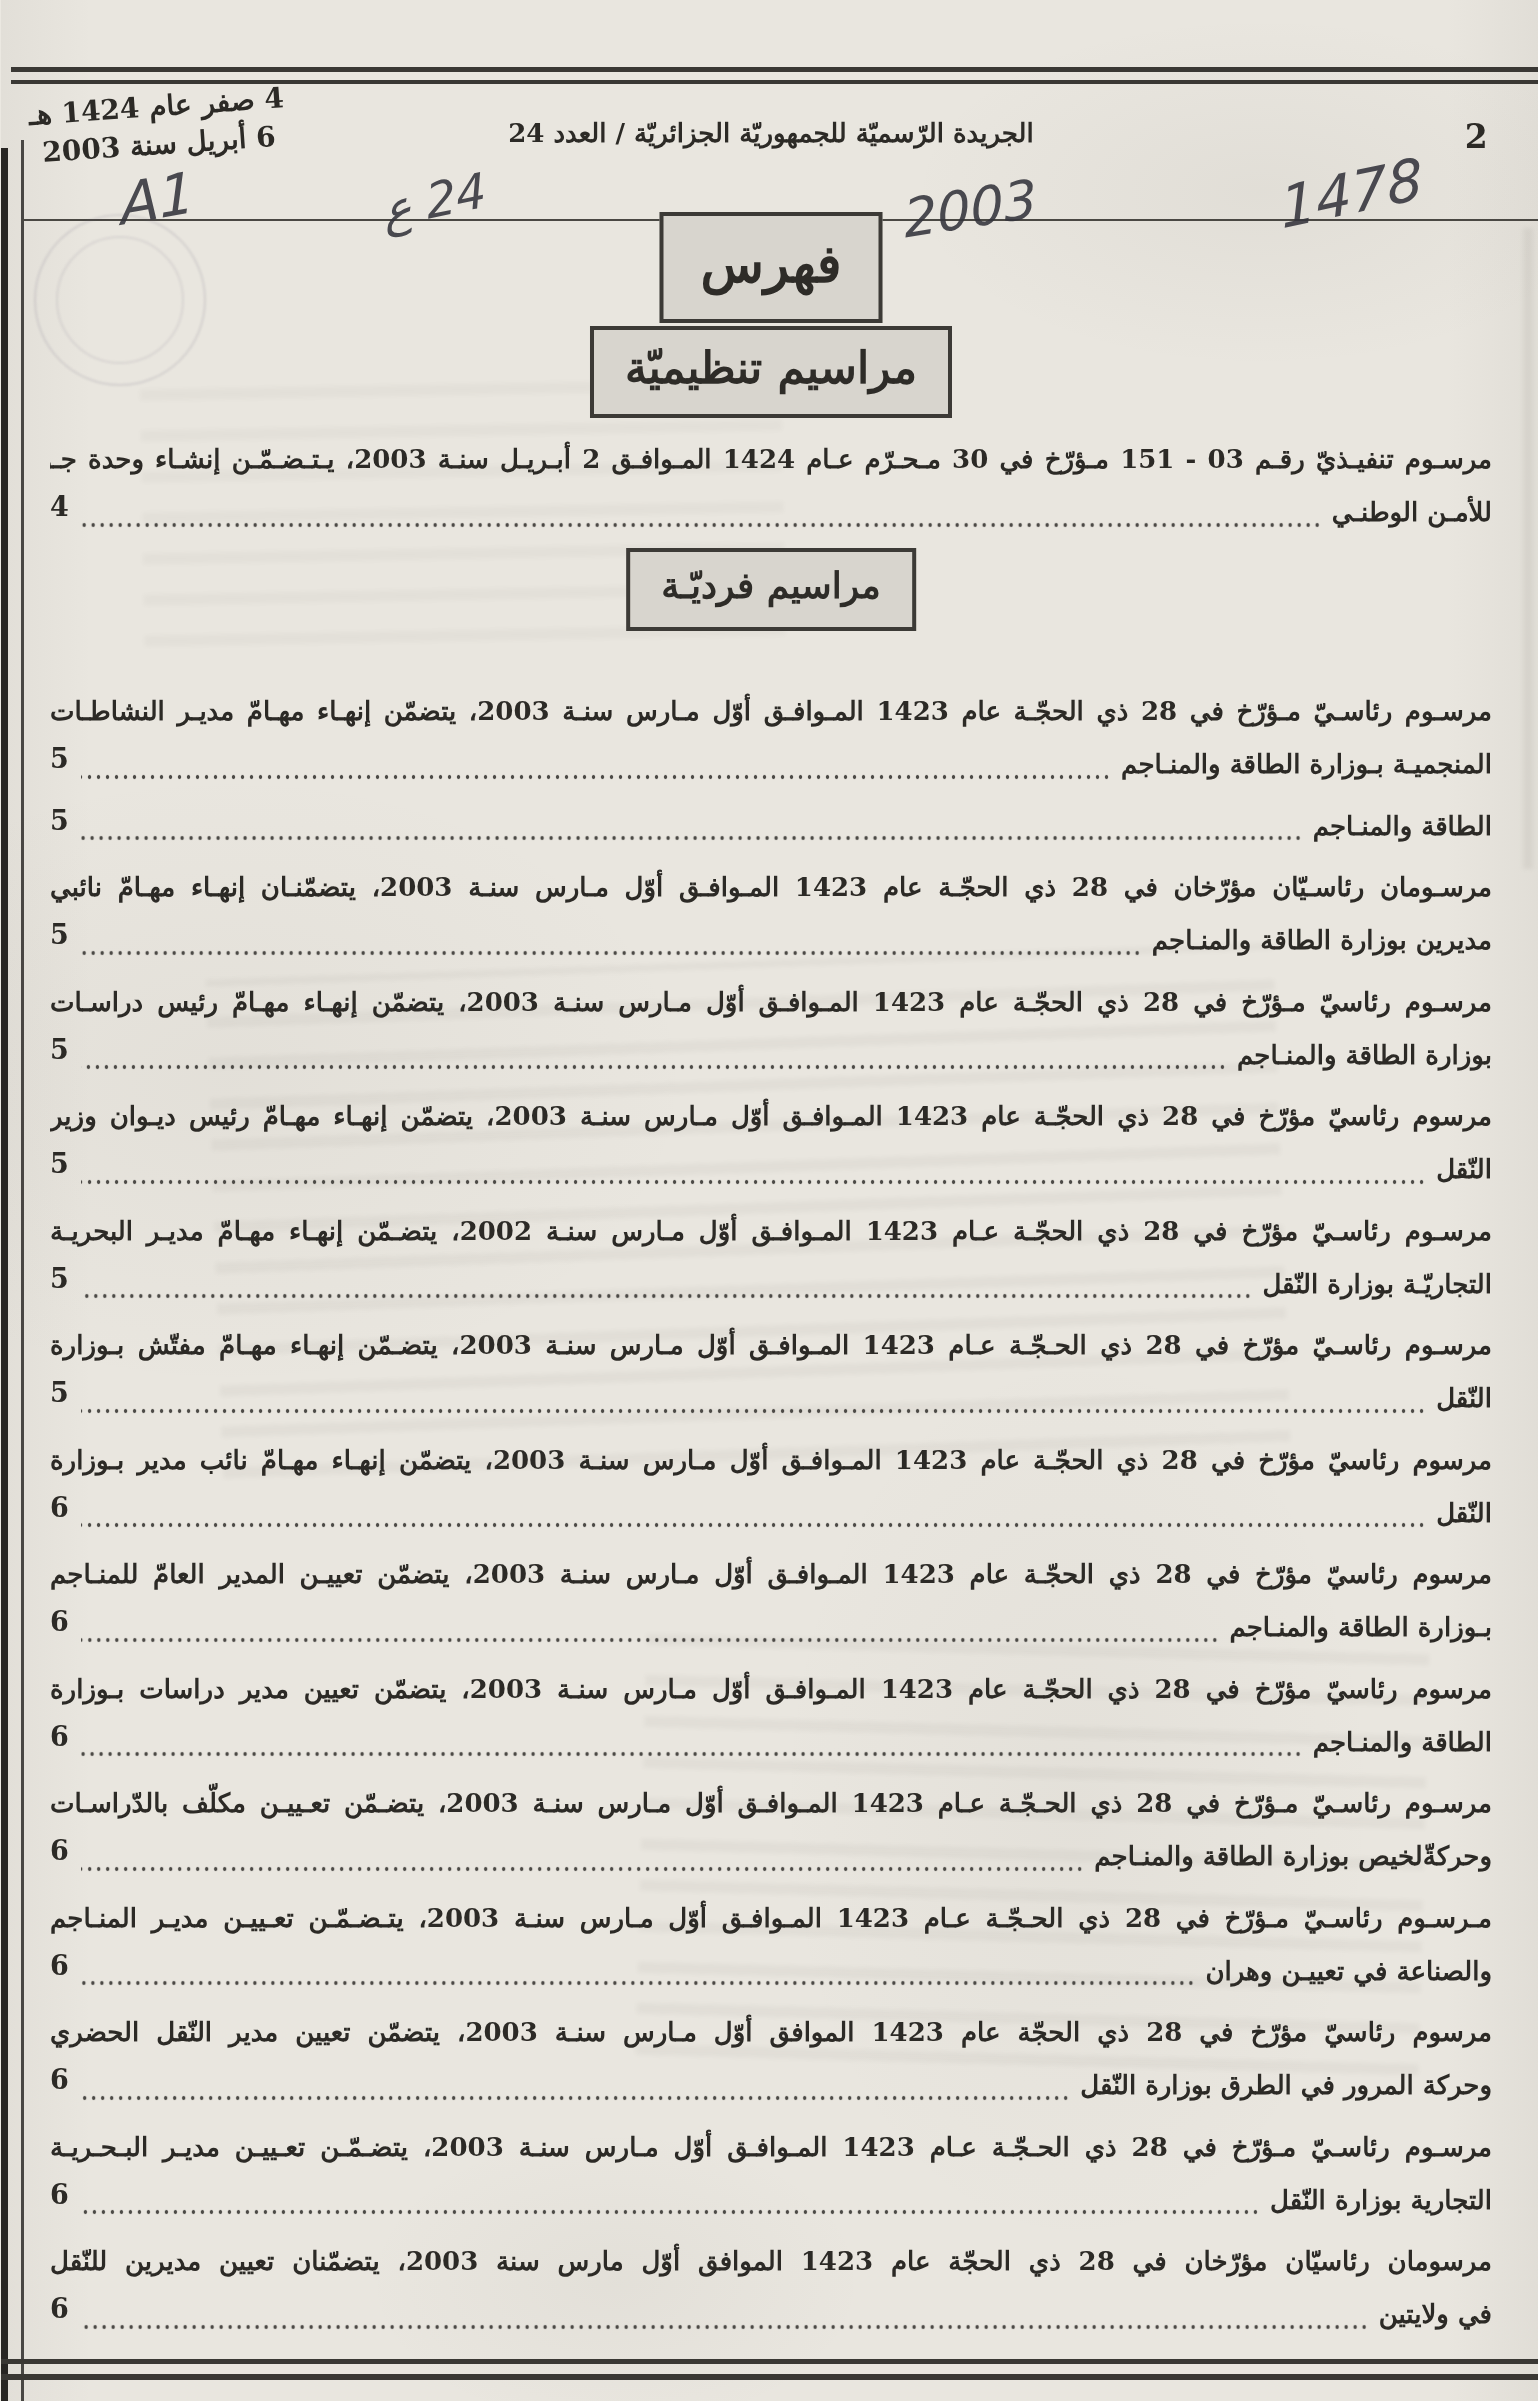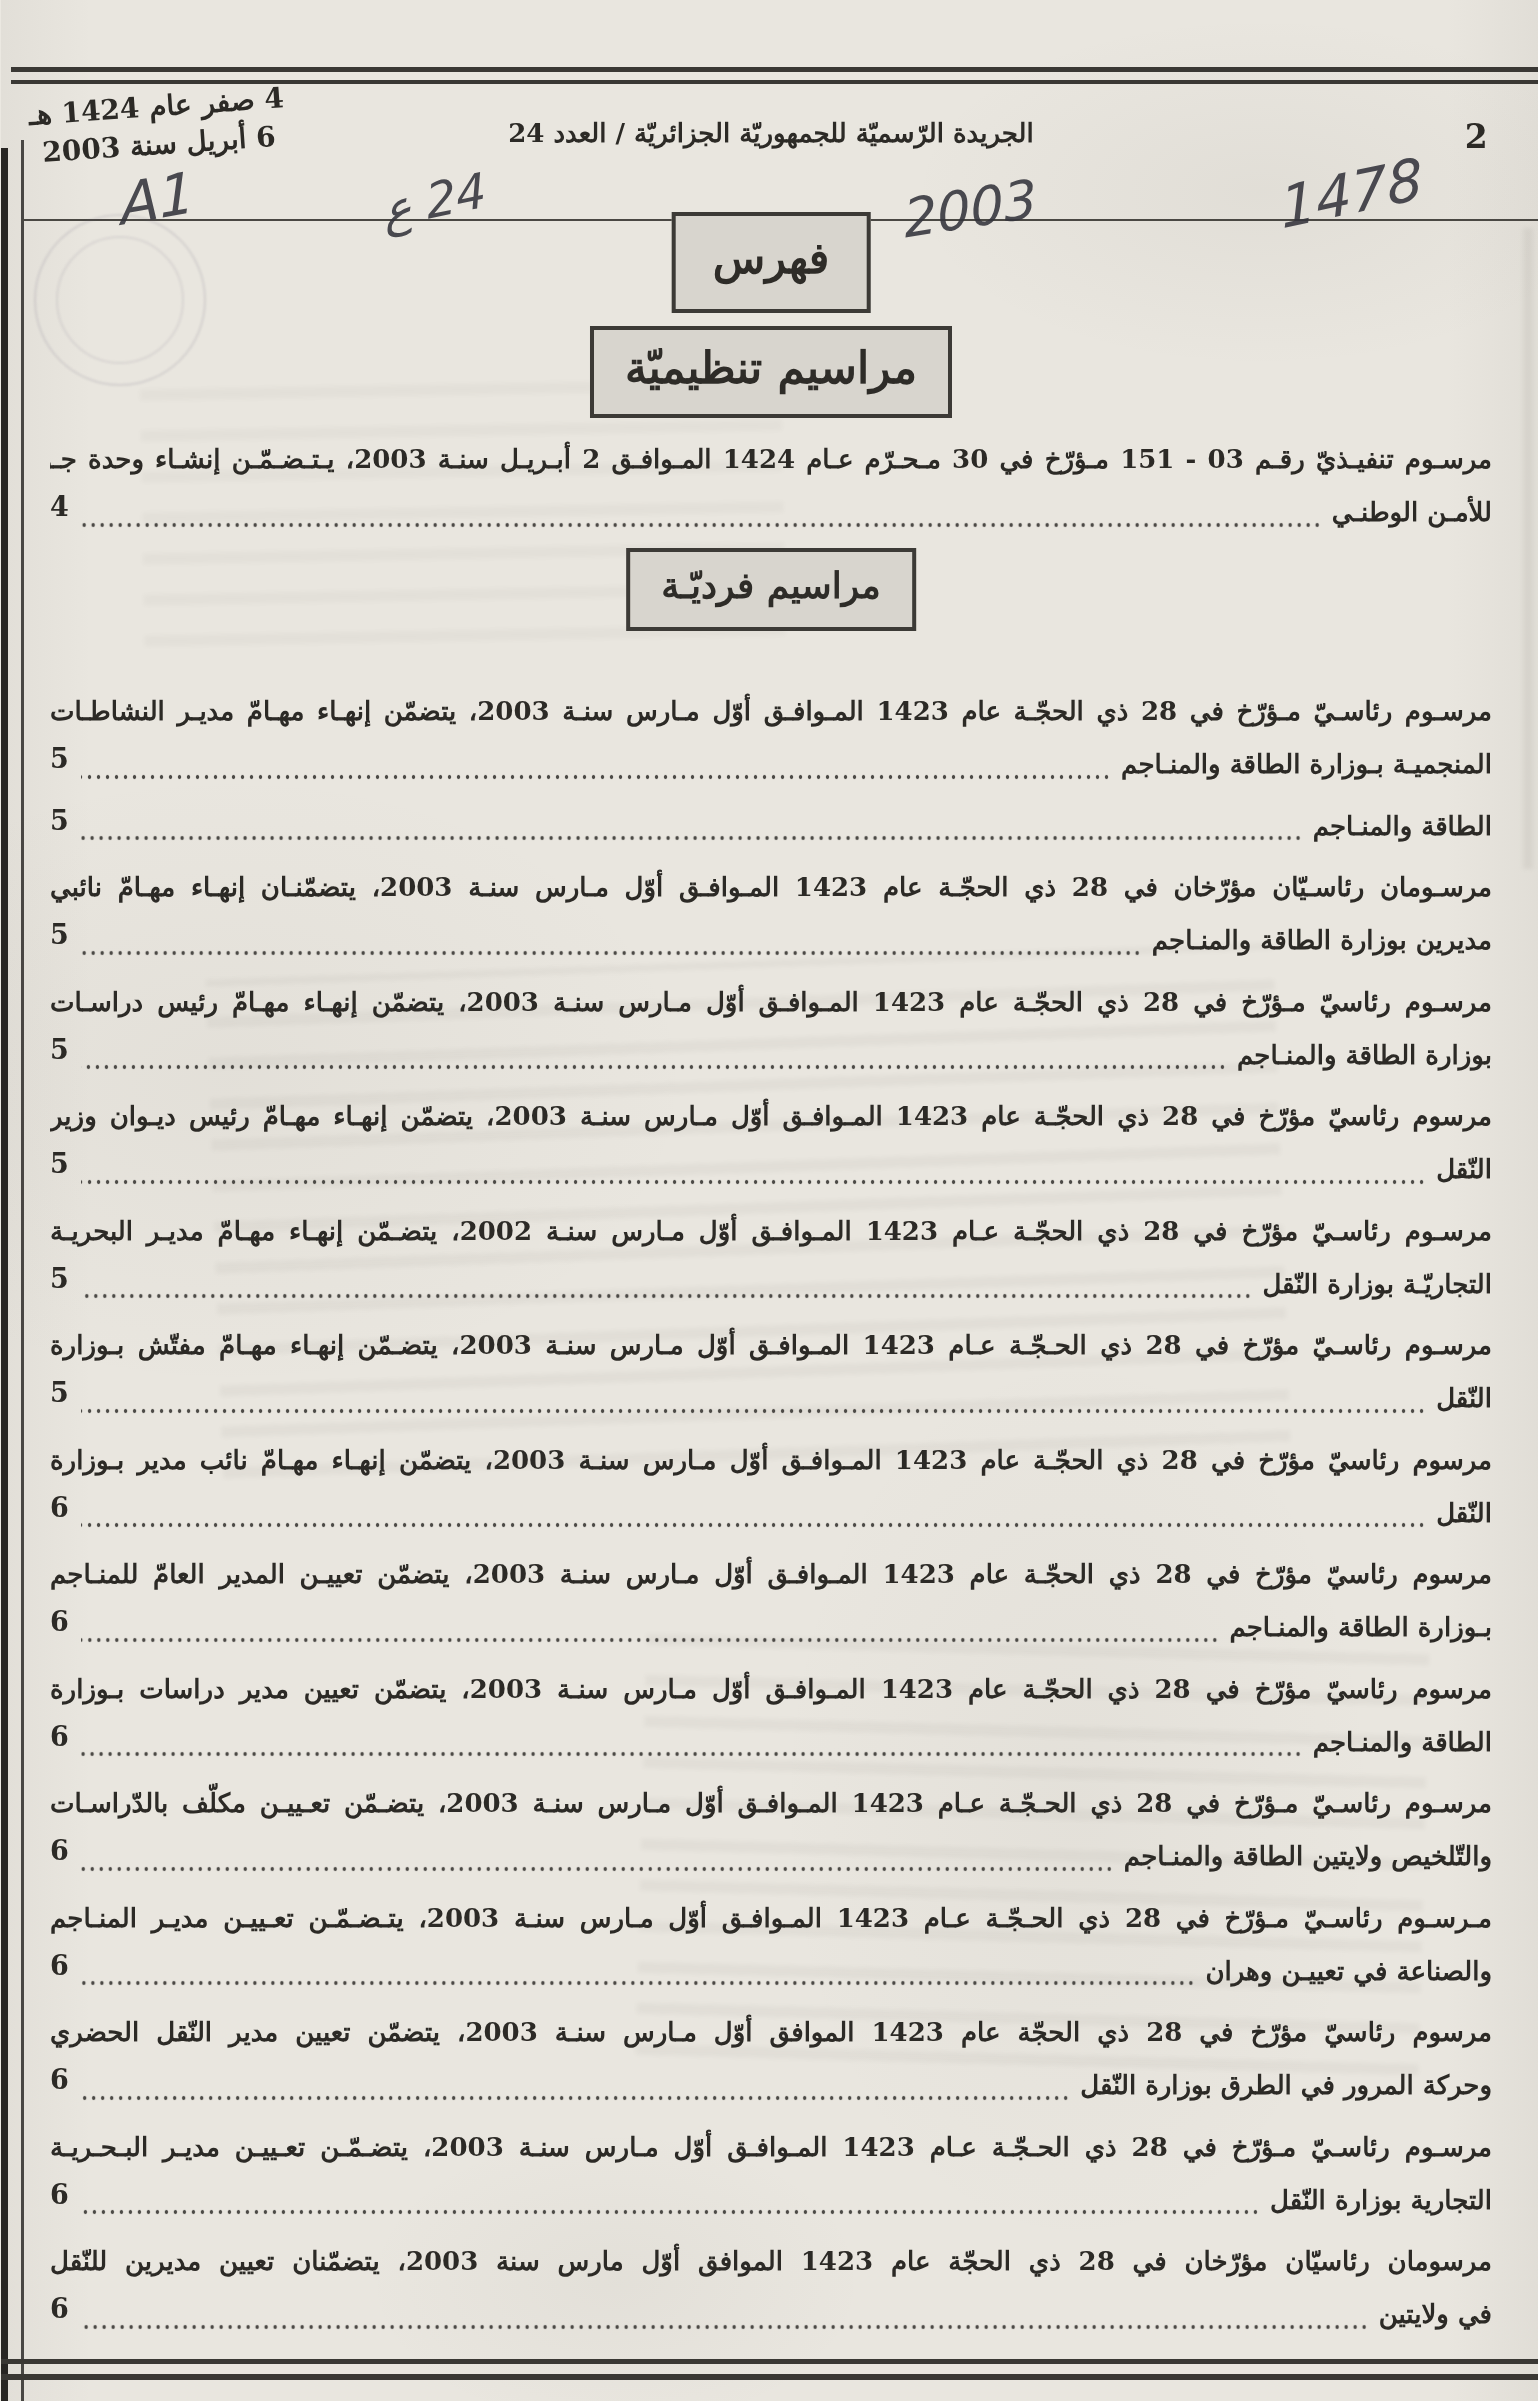--- a/index.html
+++ b/index.html
@@ -52,21 +52,21 @@
   .ghost3{left:142px;top:356px;width:641px;height:285px;transform:rotate(-1deg);opacity:.04;}
   
   .content{position:absolute;top:0;left:50px;width:1442px;direction:rtl;}
   
   .tbox{
     background:#d8d5ce;border:4.3px solid #3c3a36;color:#2e2c28;
     font-weight:bold;text-align:center;
     position:absolute;left:50%;transform:translateX(-50%);
     padding:14.2px 31px 21.4px;line-height:1.1;white-space:nowrap;
   }
-  .box-index{top:212px;font-size:43px;padding:18.5px 37px 27px;}
+  .box-index{top:212px;font-size:52px;padding:18.5px 37px 27px;}
   .box-sec1{top:326px;font-size:44px;text-align:center;}
   .box-sec2{top:548px;font-size:36px;}
   
   .entries{position:absolute;left:0;right:0;}
   .entries-sec1{top:433px;}
   .entries-sec2{top:685px;}
   .entry{margin-bottom:8.5px;}
   .entry .l1{
     font-size:26px;font-weight:bold;line-height:53px;white-space:nowrap;
     text-align:justify;text-align-last:justify;word-spacing:2.1px;overflow:hidden;
@@ -207,21 +207,21 @@
             <div class="l1">مرسوم رئاسيّ مؤرّخ في 28 ذي الحجّـة عام 1423 المـوافـق أوّل مـارس سنـة 2003، يتضمّن تعيين مدير دراسات بـوزارة</div>
             <div class="l2">
               <span class="tail">الطاقة والمنـاجم</span>
               <span class="dots"></span>
               <span class="pg">6</span>
             </div>
           </div>
           <div class="entry">
             <div class="l1">مرسـوم رئاسـيّ مـؤرّخ في 28 ذي الحـجّـة عـام 1423 المـوافـق أوّل مـارس سنـة 2003، يتضـمّن تعـييـن مكلّف بالدّراسـات</div>
             <div class="l2">
-              <span class="tail">والتّلخيص ولايتين الطاقة والمنـاجم</span>
+              <span class="tail">وحركةّلخيص بوزارة الطاقة والمنـاجم</span>
               <span class="dots"></span>
               <span class="pg">6</span>
             </div>
           </div>
           <div class="entry">
             <div class="l1">مـرسـوم رئاسـيّ مـؤرّخ في 28 ذي الحـجّـة عـام 1423 المـوافـق أوّل مـارس سنـة 2003، يتـضـمّـن تعـييـن مديـر المنـاجم</div>
             <div class="l2">
               <span class="tail">والصناعة في تعييـن وهران</span>
               <span class="dots"></span>
               <span class="pg">6</span>

